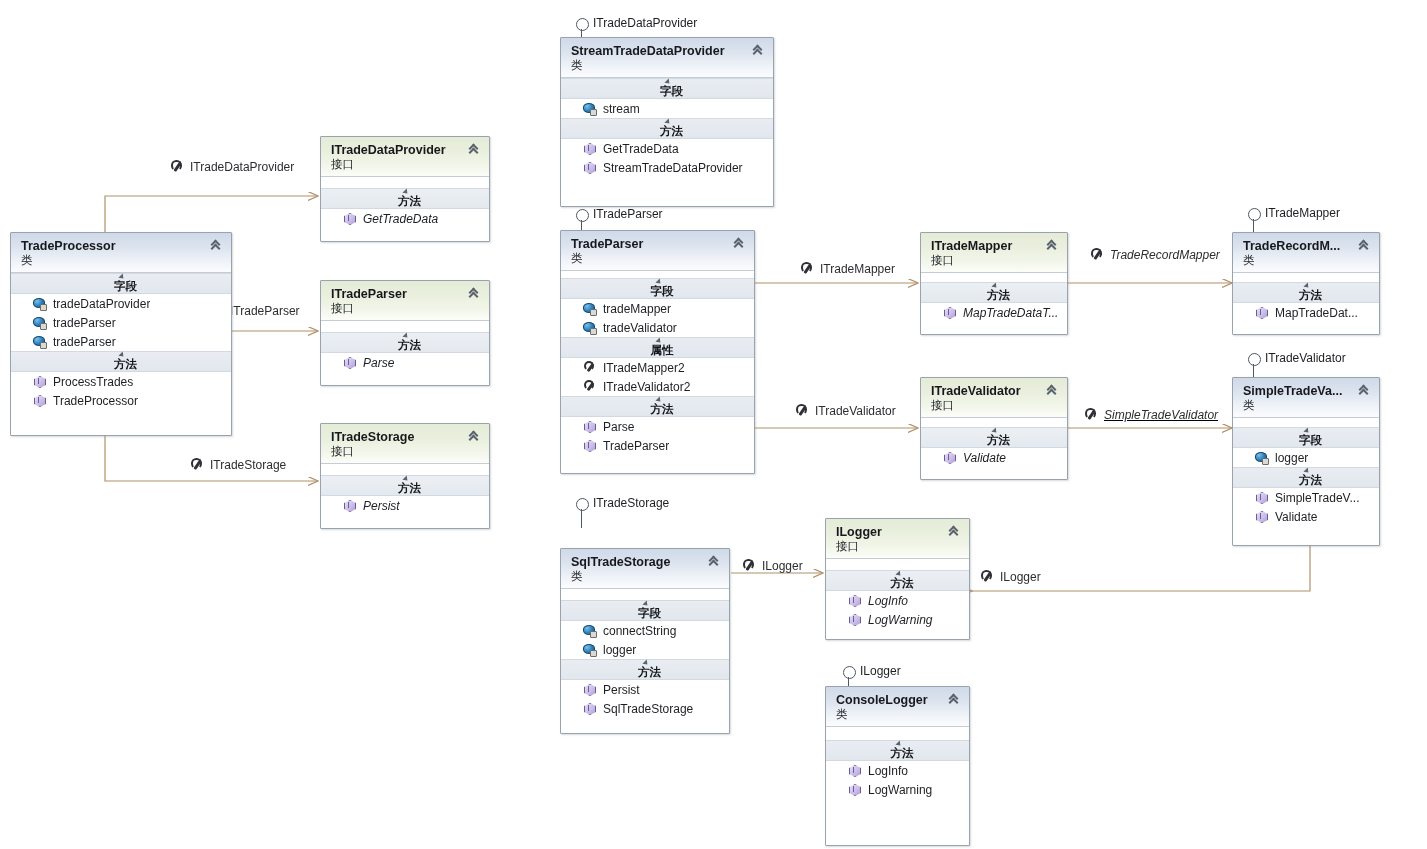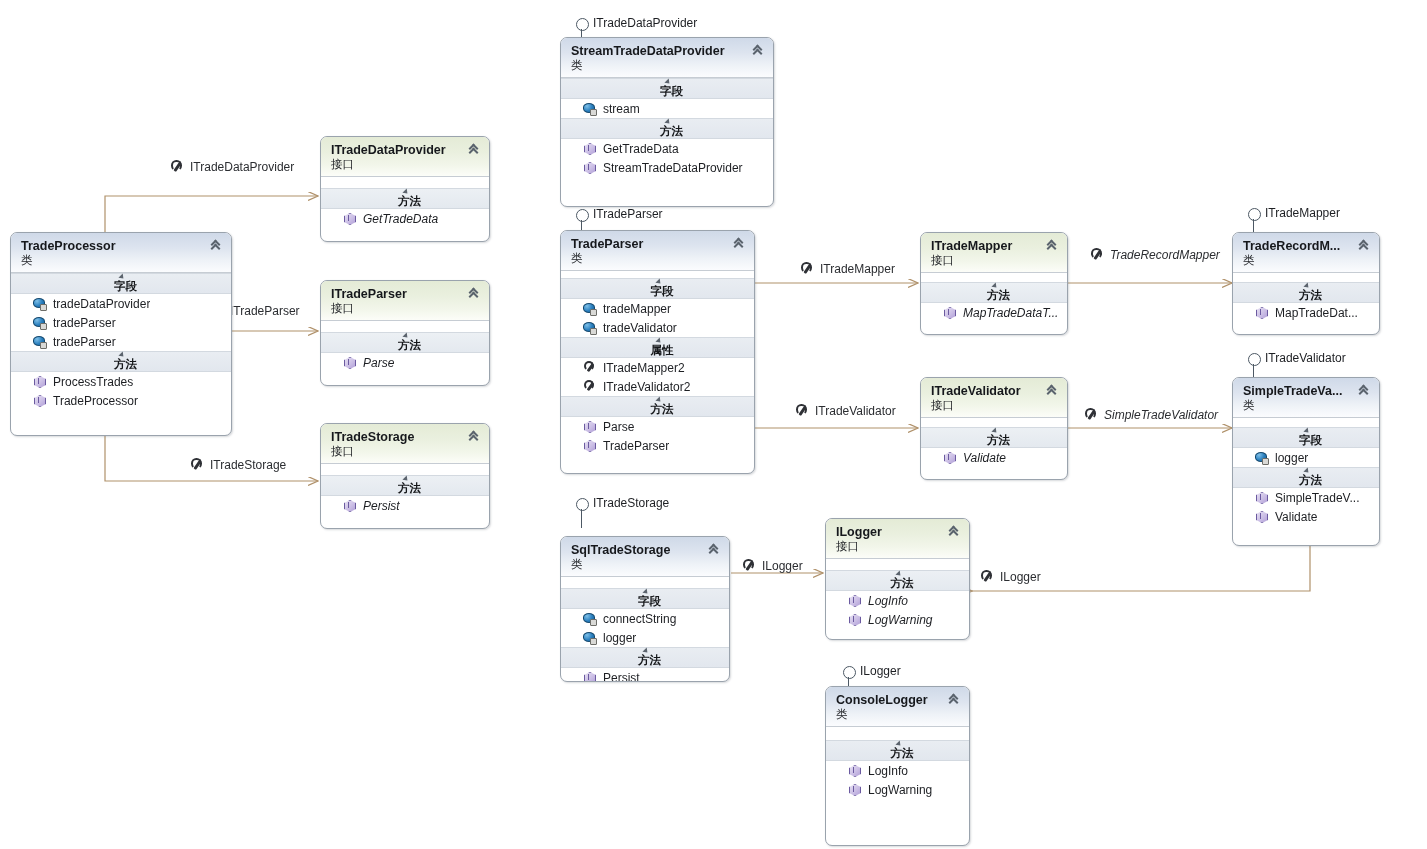--- a/index.html
+++ b/index.html
@@ -11,21 +11,21 @@
     overflow:hidden;
     -webkit-font-smoothing:antialiased;
   }
   #canvas{position:absolute;left:0;top:0;width:1427px;height:849px;}
   svg.edges{position:absolute;left:0;top:0;width:1427px;height:849px;pointer-events:none;}
 
   
   .uml{
     position:absolute;
     border:1px solid #9aa3ad;
-    border-radius:7px;
+    border-radius:1px;
     background:#ffffff;
     box-shadow:1px 1px 2px rgba(120,125,135,.30);
     overflow:hidden;
     box-sizing:border-box;
   }
   .uml .hdr{
     position:relative;
     padding:6px 8px 5px 10px;
     border-bottom:1px solid #c6ccd3;
   }
@@ -247,21 +247,21 @@
     <span class="t">ITradeMapper</span>
   </div>
   <div class="elbl ital" style="left:1090px;top:248px;">
     <span class="wr"></span>
     <span class="t">TradeRecordMapper</span>
   </div>
   <div class="elbl" style="left:795px;top:404px;">
     <span class="wr"></span>
     <span class="t">ITradeValidator</span>
   </div>
-  <div class="elbl ital" style="left:1084px;top:408px;">
+  <div class="elbl ital" style="left:1084px;top:408px;text-decoration:underline;">
     <span class="wr"></span>
     <span class="t">SimpleTradeValidator</span>
   </div>
   <div class="elbl" style="left:742px;top:559px;">
     <span class="wr"></span>
     <span class="t">ILogger</span>
   </div>
   <div class="elbl" style="left:980px;top:570px;">
     <span class="wr"></span>
     <span class="t">ILogger</span>
@@ -492,21 +492,21 @@
     <div class="mem">
         <span class="ico method"></span>
         <span class="mname">SimpleTradeV...</span>
       </div>
     <div class="mem">
         <span class="ico method"></span>
         <span class="mname">Validate</span>
       </div>
   </div>
 
-  <div class="uml cls" style="left:560px;top:536px;width:170px;height:146px;">
+  <div class="uml cls" style="left:560px;top:548px;width:170px;height:186px;">
     <div class="hdr">
       <div class="title">SqlTradeStorage</div>
       <div class="stereo">类</div>
       <span class="chev"></span>
     </div>
     <div class="sec" style="margin-top:11px;">
       <span class="tri"></span>
       <span class="sname">字段</span>
     </div>
     <div class="mem">

